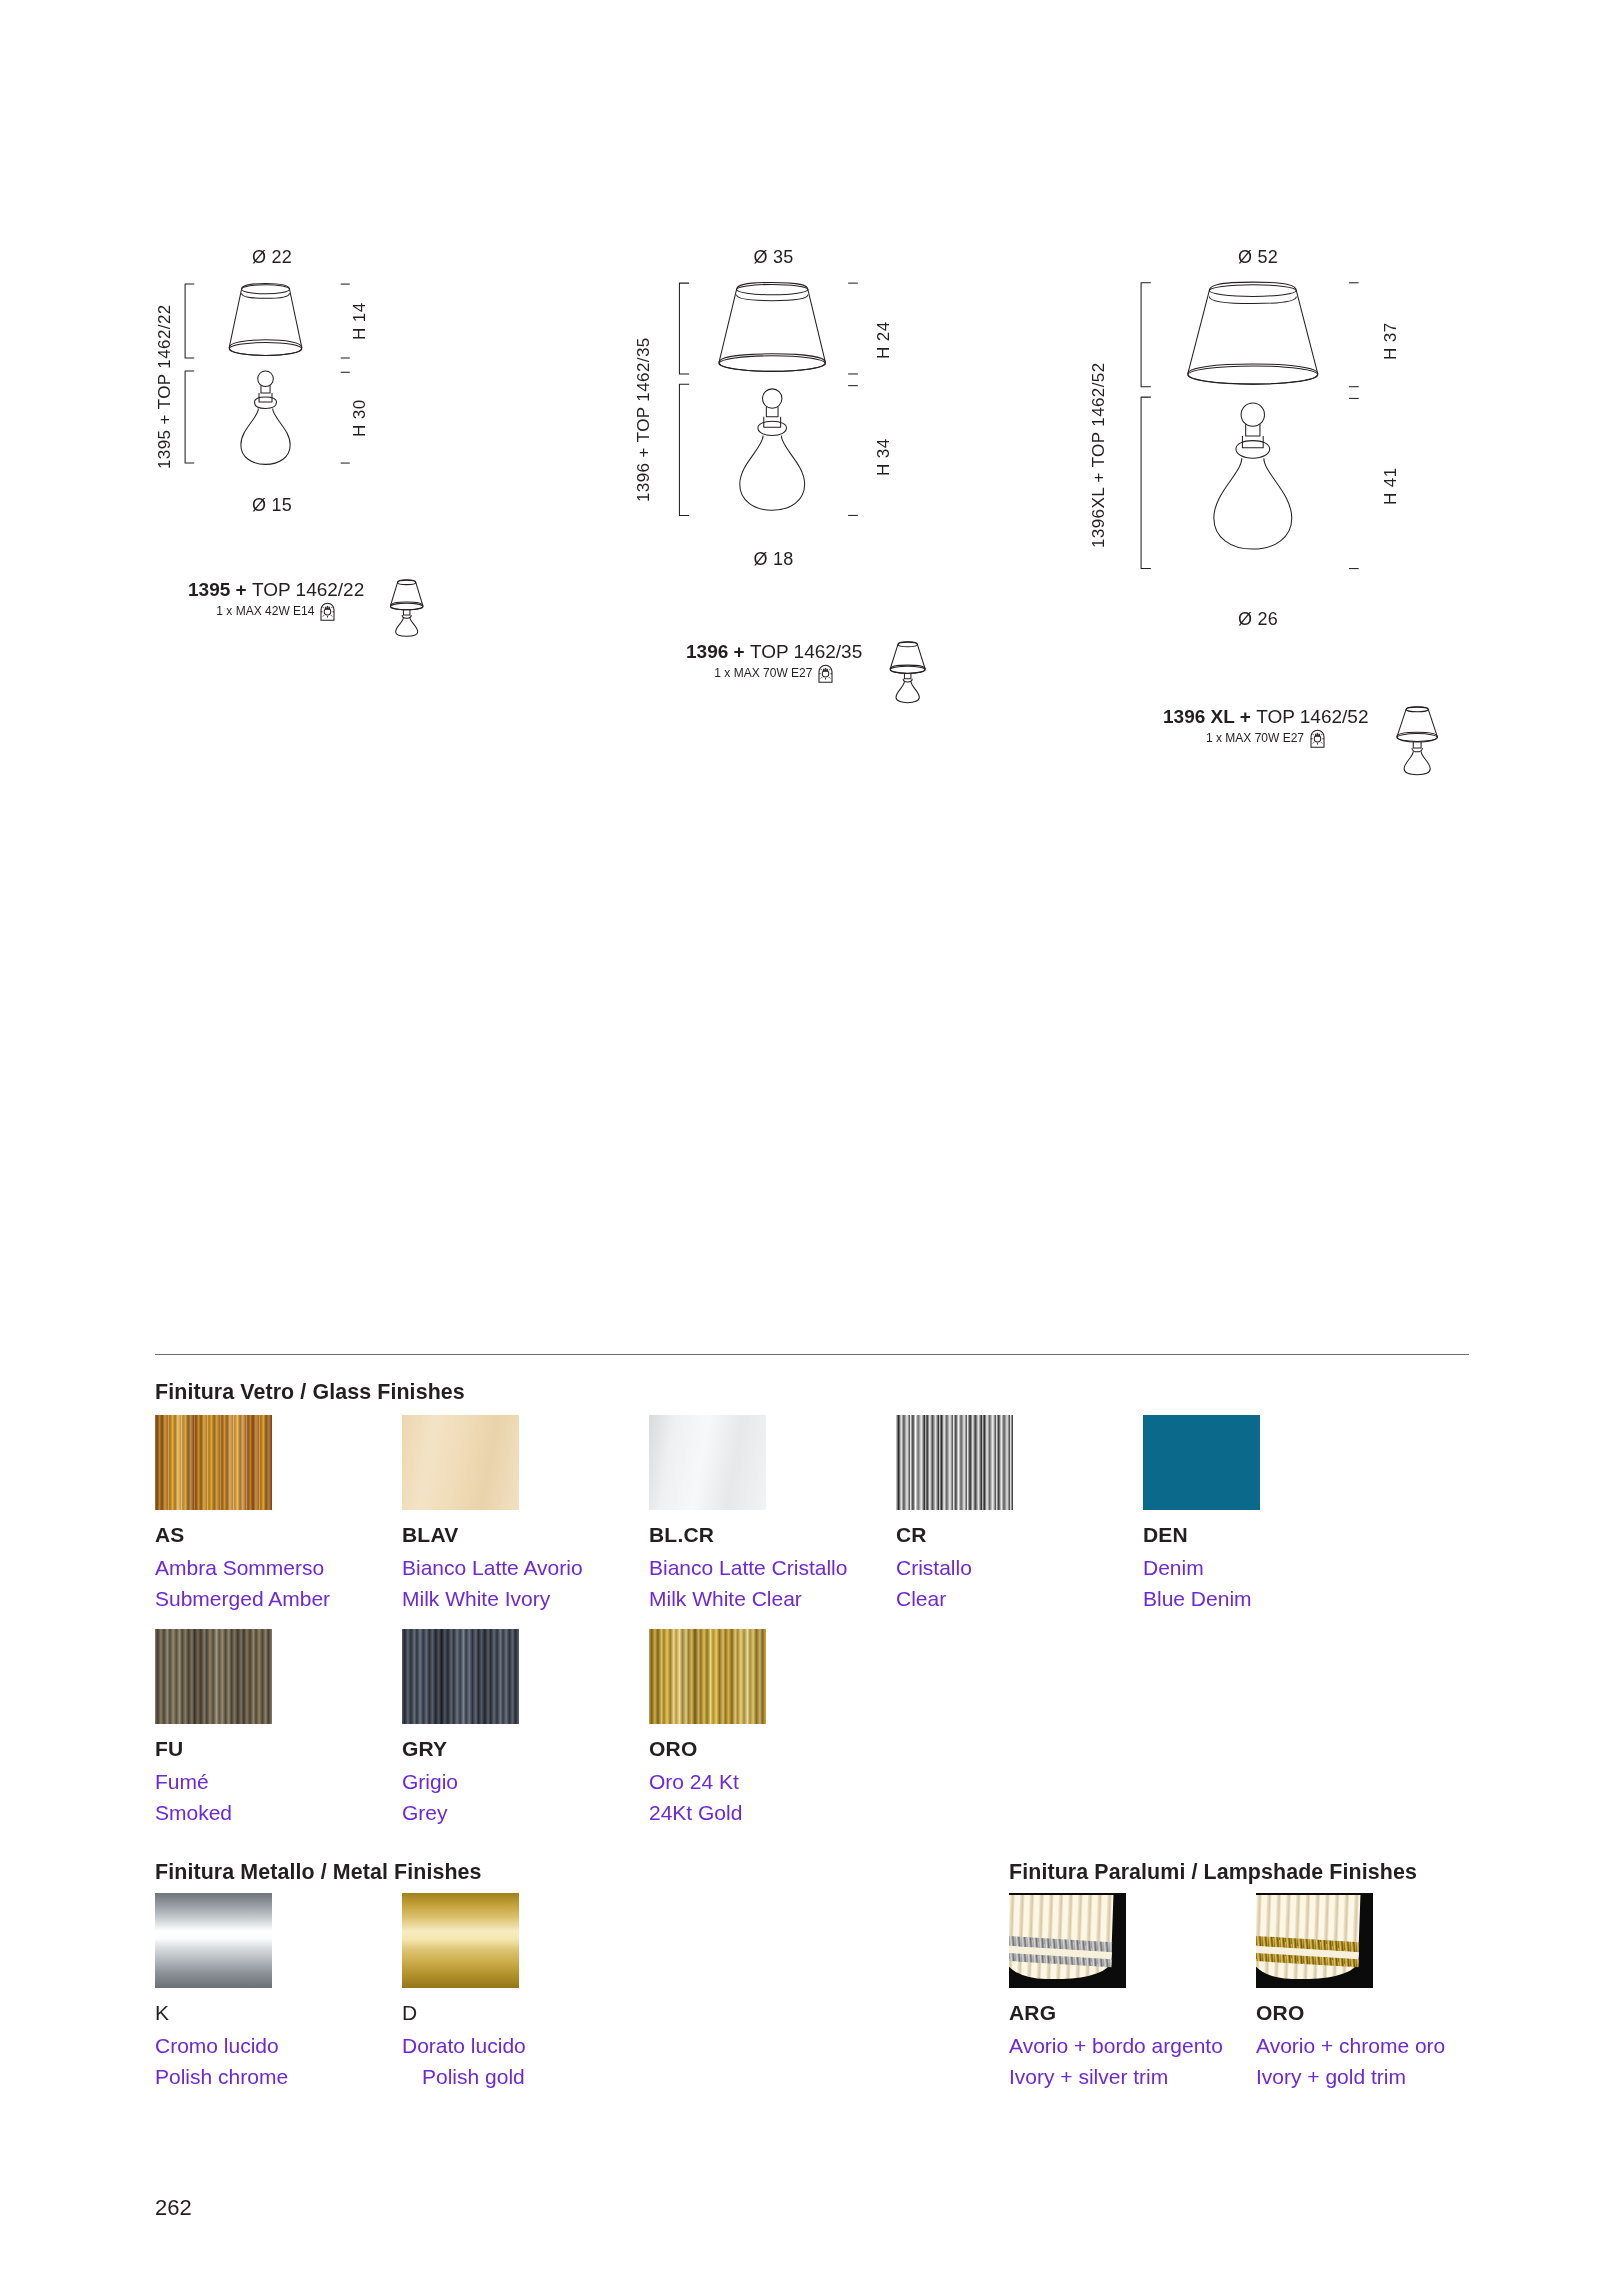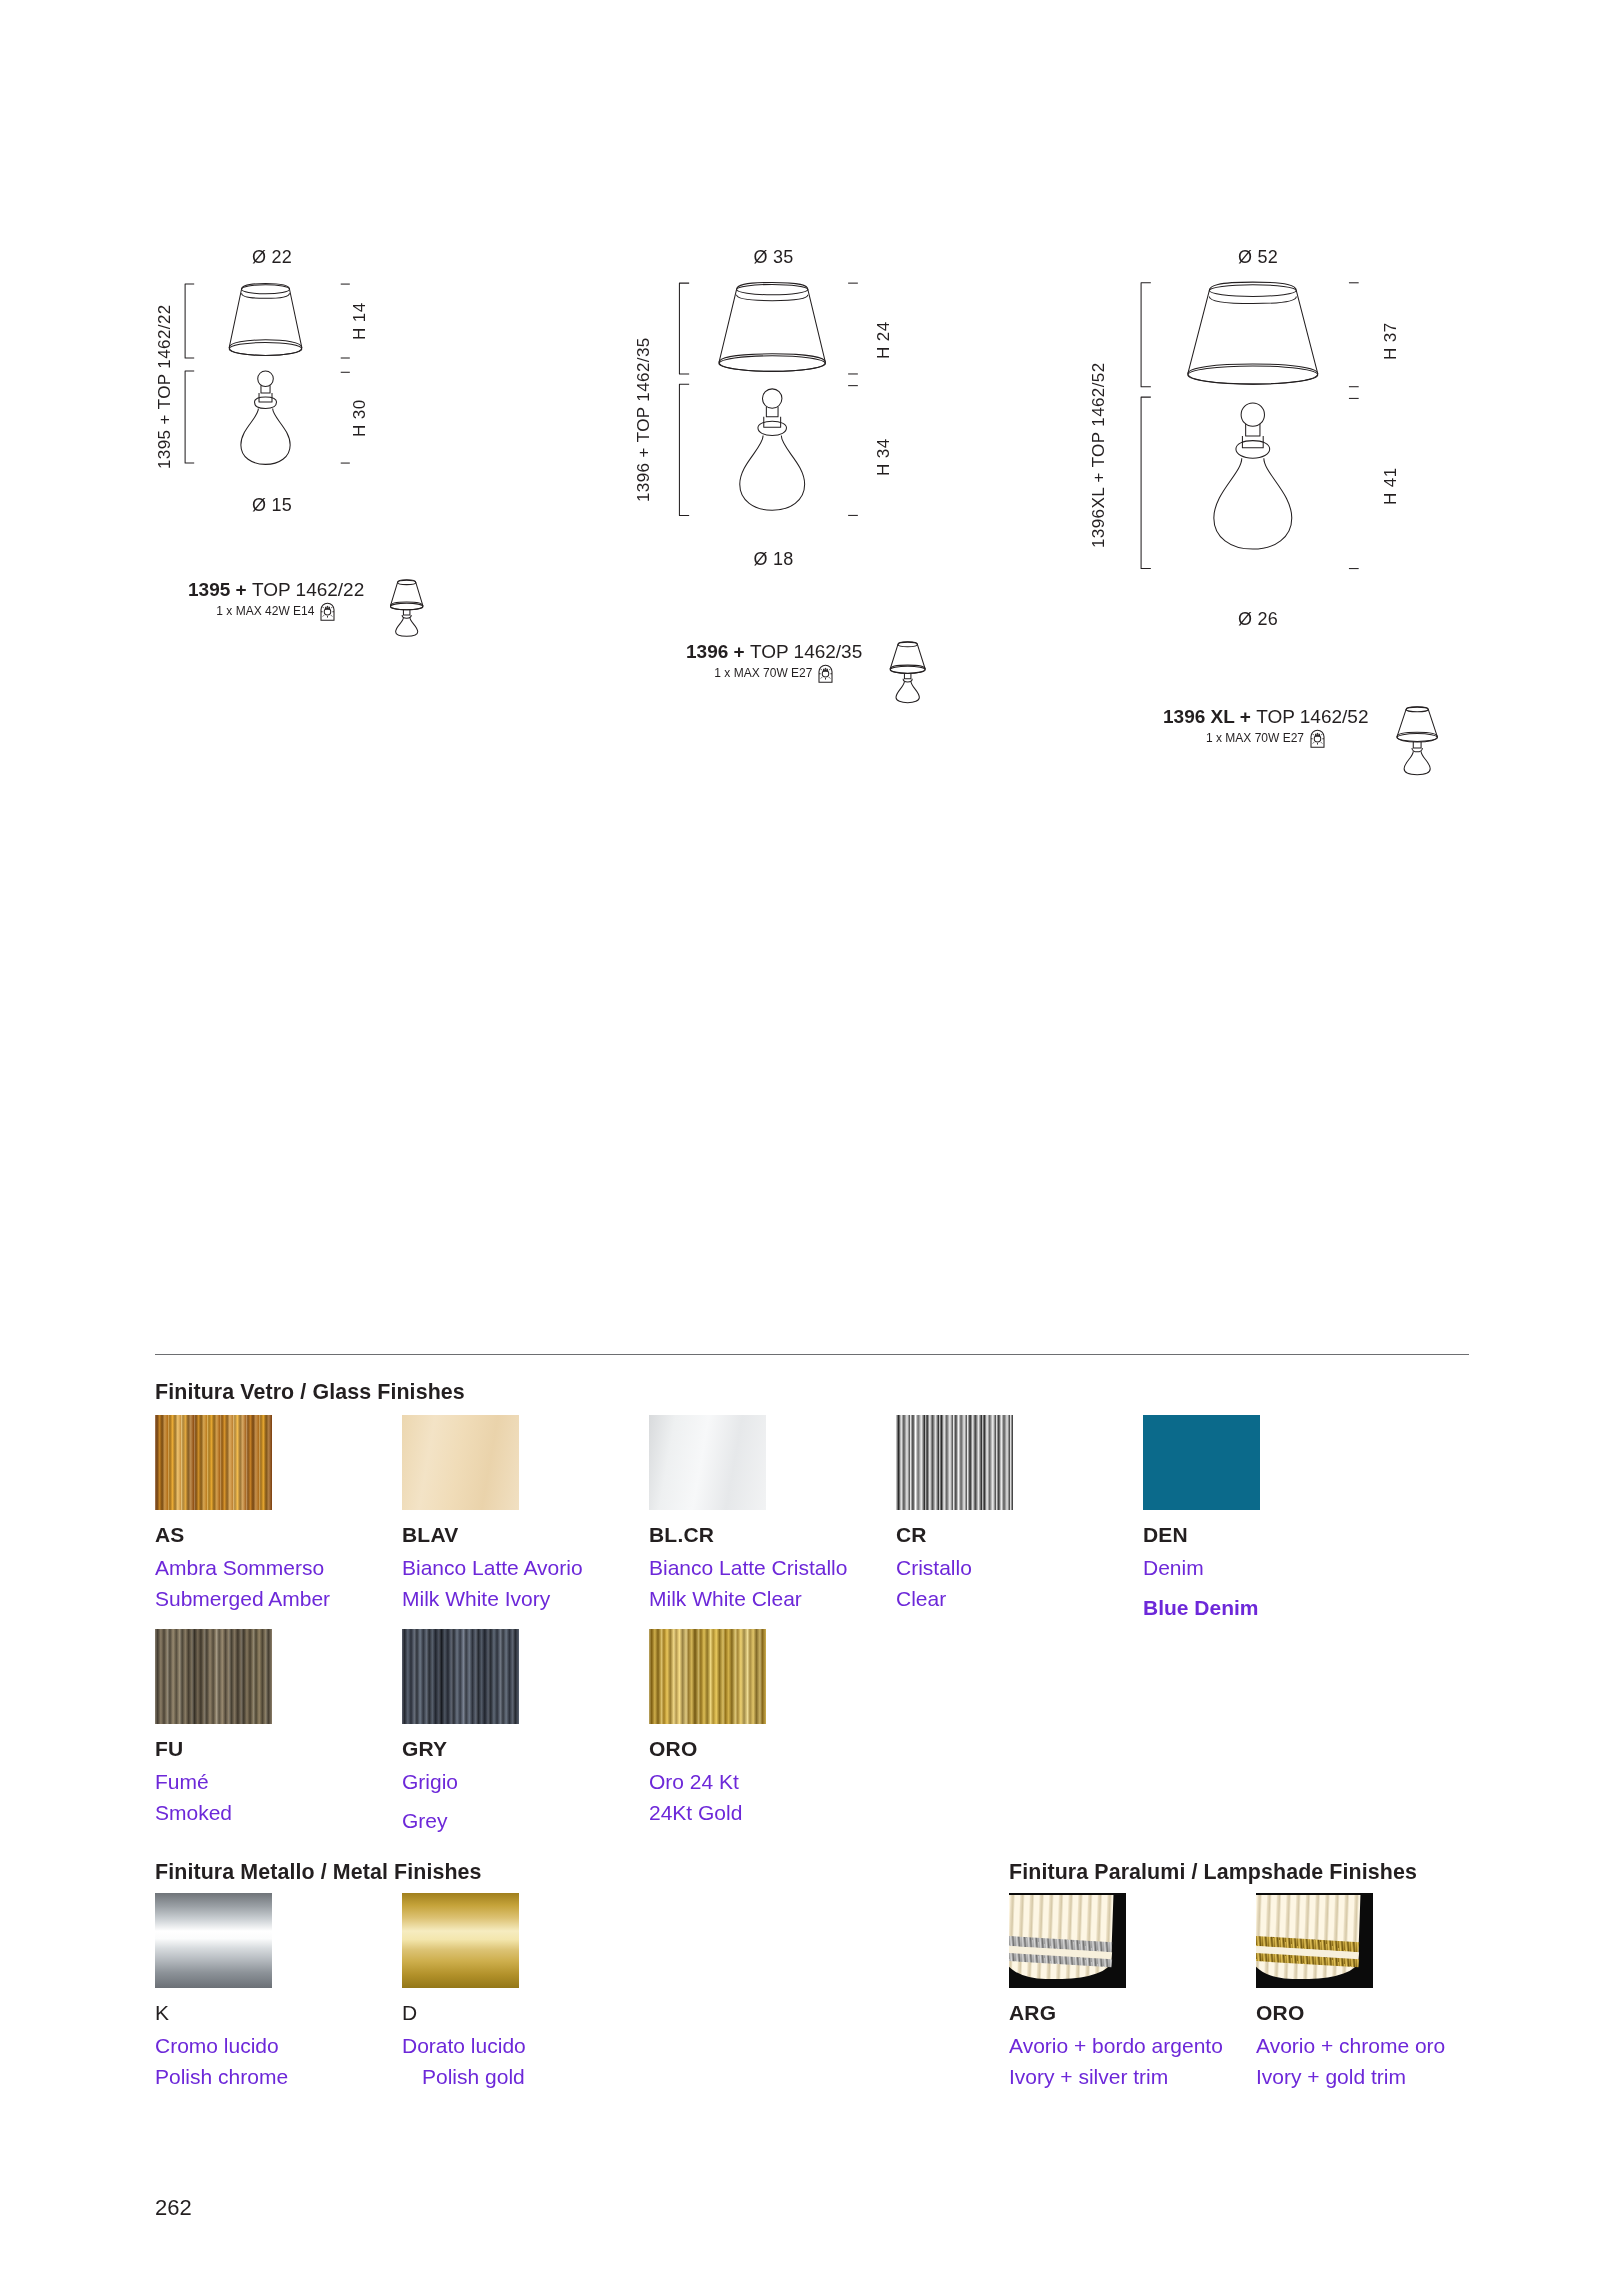--- a/index.html
+++ b/index.html
@@ -437,36 +437,36 @@
     <div class="sw-item" style="left:741px;top:0px;">
       <div class="sw-img fill-cr"></div>
       <div class="sw-code">CR</div>
       <div class="sw-desc">Cristallo</div>
       <div class="sw-desc" style="margin-top:1.3px;">Clear</div>
     </div>
     <div class="sw-item" style="left:988px;top:0px;">
       <div class="sw-img fill-den"></div>
       <div class="sw-code">DEN</div>
       <div class="sw-desc">Denim</div>
-      <div class="sw-desc" style="margin-top:11px;font-weight:bold;">Blue Denim</div>
+      <div class="sw-desc" style="margin-top:2px;">Blue Denim</div>
     </div>
   </div>
 
   <div class="swatch-grid g-row2">
     <div class="sw-item" style="left:0px;top:0px;">
       <div class="sw-img fill-fu"></div>
       <div class="sw-code">FU</div>
       <div class="sw-desc">Fumé</div>
       <div class="sw-desc" style="margin-top:1.3px;">Smoked</div>
     </div>
     <div class="sw-item" style="left:247px;top:0px;">
       <div class="sw-img fill-gry"></div>
       <div class="sw-code">GRY</div>
       <div class="sw-desc">Grigio</div>
-      <div class="sw-desc" style="margin-top:10px;">Grey</div>
+      <div class="sw-desc" style="margin-top:2px;">Grey</div>
     </div>
     <div class="sw-item" style="left:494px;top:0px;">
       <div class="sw-img fill-oro"></div>
       <div class="sw-code">ORO</div>
       <div class="sw-desc">Oro 24 Kt</div>
       <div class="sw-desc" style="margin-top:1.3px;">24Kt Gold</div>
     </div>
   </div>
 
   <div class="sect-title t-metal">Finitura Metallo / Metal Finishes</div>

